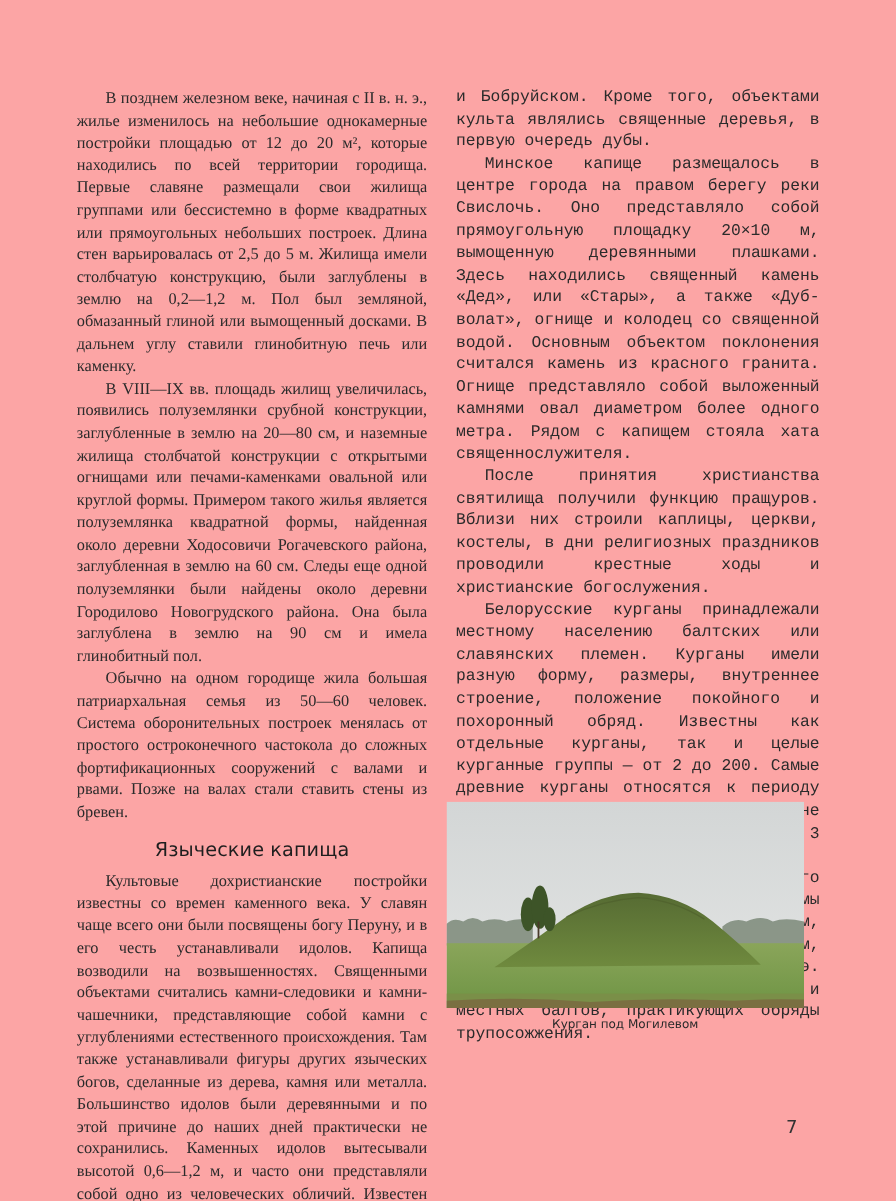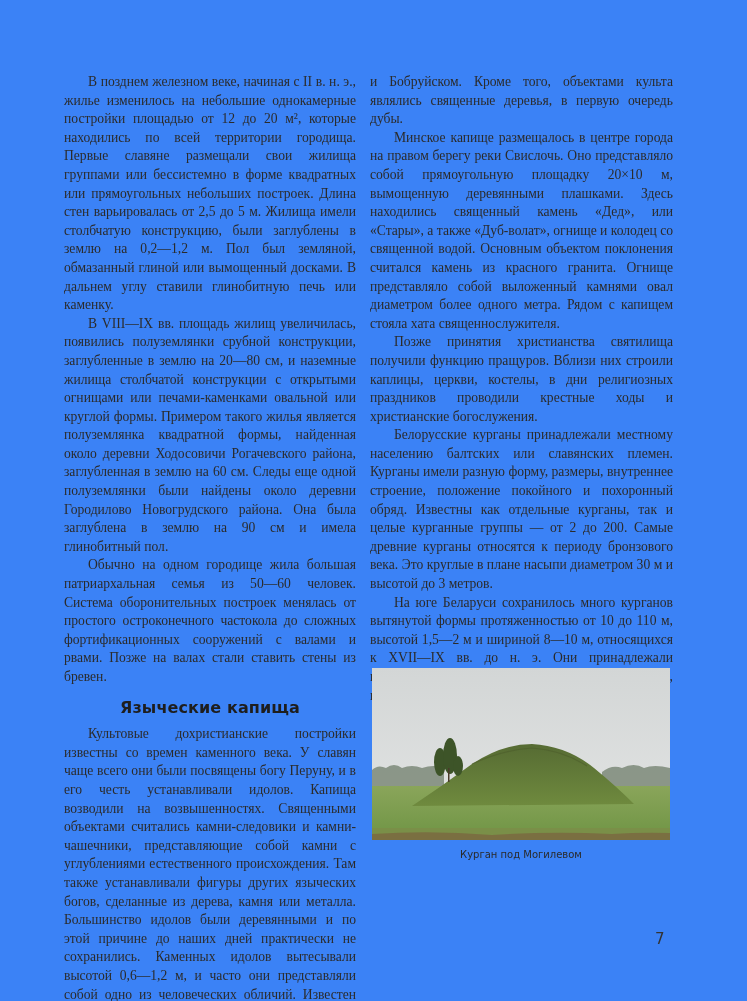--- a/index.html
+++ b/index.html
@@ -1,30 +1,30 @@
 <!DOCTYPE html>
 <html><head>
 <meta charset="utf-8">
 <style>
   html, body { margin: 0; padding: 0; background: #ffffff; }
   body { width: 747px; height: 1001px; position: relative; overflow: hidden; }
-  .page { position: absolute; left: 0; top: 0; width: 747px; height: 1001px; background: #3b82f6; }
+  .page { position: absolute; left: 0; top: 0; width: 747px; height: 1001px; background: #fca5a5; }
   .col {
     position: absolute; top: 73px;
     font-family: "Liberation Serif", "DejaVu Serif", serif;
     font-size: 13.6px; line-height: 18.6px; color: #2b2b2b;
     text-align: justify; hyphens: manual;
   }
   .col-left { left: 64px; width: 292px; }
-  .col-right { left: 370px; width: 303px; }
+  .col-right { left: 380px; width: 303px; font-family: Liberation Mono, monospace; }
   .col p { margin: 0; text-indent: 24px; }
   .col p.cont { text-indent: 0; }
   .heading {
     font-family: "DejaVu Sans", "Liberation Sans", sans-serif;
-    font-weight: bold; font-size: 16px; color: #1e1e1e;
+    font-weight: normal; font-size: 16px; color: #1e1e1e;
     text-align: center; text-indent: 0; margin: 12px 0 8px 0; letter-spacing: 0.1px;
   }
   .figure { position: absolute; left: 372px; top: 668px; width: 298px; height: 172px; overflow: hidden; }
   .figure svg { display: block; }
   .caption {
     position: absolute; left: 372px; top: 849px; width: 298px; text-align: center;
     font-family: "DejaVu Sans", "Liberation Sans", sans-serif; font-size: 10px; color: #2a2a2a;
   }
   .page-number {
     position: absolute; left: 655px; top: 930px;
@@ -40,21 +40,21 @@
     <p>В позднем железном веке, начиная с II в. н. э., жилье изменилось на небольшие однокамерные постройки площадью от 12 до 20 м², которые находились по всей территории городища. Первые славяне размещали свои жилища группами или бессистемно в форме квадратных или прямоугольных небольших построек. Длина стен варьировалась от 2,5 до 5 м. Жилища имели столбчатую конструкцию, были заглублены в землю на 0,2—1,2 м. Пол был земляной, обмазанный глиной или вымощенный досками. В дальнем углу ставили глинобитную печь или каменку.</p>
     <p>В VIII—IX вв. площадь жилищ увеличилась, появились полуземлянки срубной конструкции, заглубленные в землю на 20—80 см, и наземные жилища столбчатой конструкции с открытыми огнищами или печами-каменками овальной или круглой формы. Примером такого жилья является полуземлянка квадратной формы, найденная около деревни Ходосовичи Рогачевского района, заглубленная в землю на 60 см. Следы еще одной полуземлянки были найдены около деревни Городилово Новогрудского района. Она была заглублена в землю на 90 см и имела глинобитный пол.</p>
     <p>Обычно на одном городище жила большая патриархальная семья из 50—60 человек. Система оборонительных построек менялась от простого остроконечного частокола до сложных фортификационных сооружений с валами и рвами. Позже на валах стали ставить стены из бревен.</p>
     <div class="heading">Языческие капища</div>
     <p>Культовые дохристианские постройки известны со времен каменного века. У славян чаще всего они были посвящены богу Перуну, и в его честь устанавливали идолов. Капища возводили на возвышенностях. Священными объектами считались камни-следовики и камни-чашечники, представляющие собой камни с углублениями естественного происхождения. Там также устанавливали фигуры других языческих богов, сделанные из дерева, камня или металла. Большинство идолов были деревянными и по этой причине до наших дней практически не сохранились. Каменных идолов вытесывали высотой 0,6—1,2 м, и часто они представляли собой одно из человеческих обличий. Известен идол в виде каменного столба, с четырех сторон которого были высечены лица. Он стоял на берегу реки Днепр на отрезке между Речицей</p>
   </div>
 
   <div class="col col-right">
     <p class="cont">и Бобруйском. Кроме того, объектами культа являлись священные деревья, в первую очередь дубы.</p>
     <p>Минское капище размещалось в центре города на правом берегу реки Свислочь. Оно представляло собой прямоугольную площадку 20×10 м, вымощенную деревянными плашками. Здесь находились священный камень «Дед», или «Стары», а также «Дуб-волат», огнище и колодец со священной водой. Основным объектом поклонения считался камень из красного гранита. Огнище представляло собой выложенный камнями овал диаметром более одного метра. Рядом с капищем стояла хата священнослужителя.</p>
-    <p>Позже принятия христианства святилища получили функцию пращуров. Вблизи них строили каплицы, церкви, костелы, в дни религиозных праздников проводили крестные ходы и христианские богослужения.</p>
+    <p>После принятия христианства святилища получили функцию пращуров. Вблизи них строили каплицы, церкви, костелы, в дни религиозных праздников проводили крестные ходы и христианские богослужения.</p>
     <p>Белорусские курганы принадлежали местному населению балтских или славянских племен. Курганы имели разную форму, размеры, внутреннее строение, положение покойного и похоронный обряд. Известны как отдельные курганы, так и целые курганные группы — от 2 до 200. Самые древние курганы относятся к периоду бронзового века. Это круглые в плане насыпи диаметром 30 м и высотой до 3 метров.</p>
     <p>На юге Беларуси сохранилось много курганов вытянутой формы протяженностью от 10 до 110 м, высотой 1,5—2 м и шириной 8—10 м, относящихся к XVII—IX вв. до н. э. Они принадлежали племенам кривичей и местных балтов, практикующих обряды трупосожжения.</p>
   </div>
 
   <div class="figure">
     <svg width="298" height="172" viewBox="0 0 298 172" xmlns="http://www.w3.org/2000/svg">
       <defs>
         <linearGradient id="sky" x1="0" y1="0" x2="0" y2="1">
           <stop offset="0" stop-color="#d3d6d6"></stop>
           <stop offset="1" stop-color="#e3e5e4"></stop>

